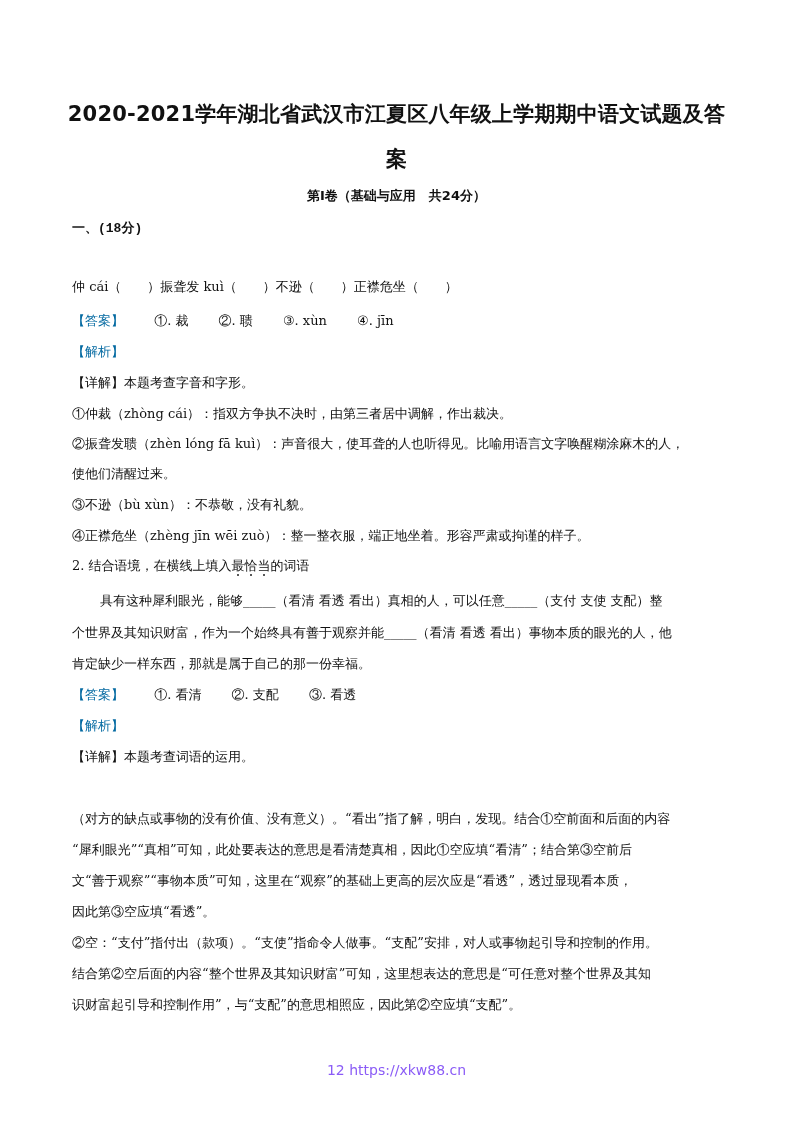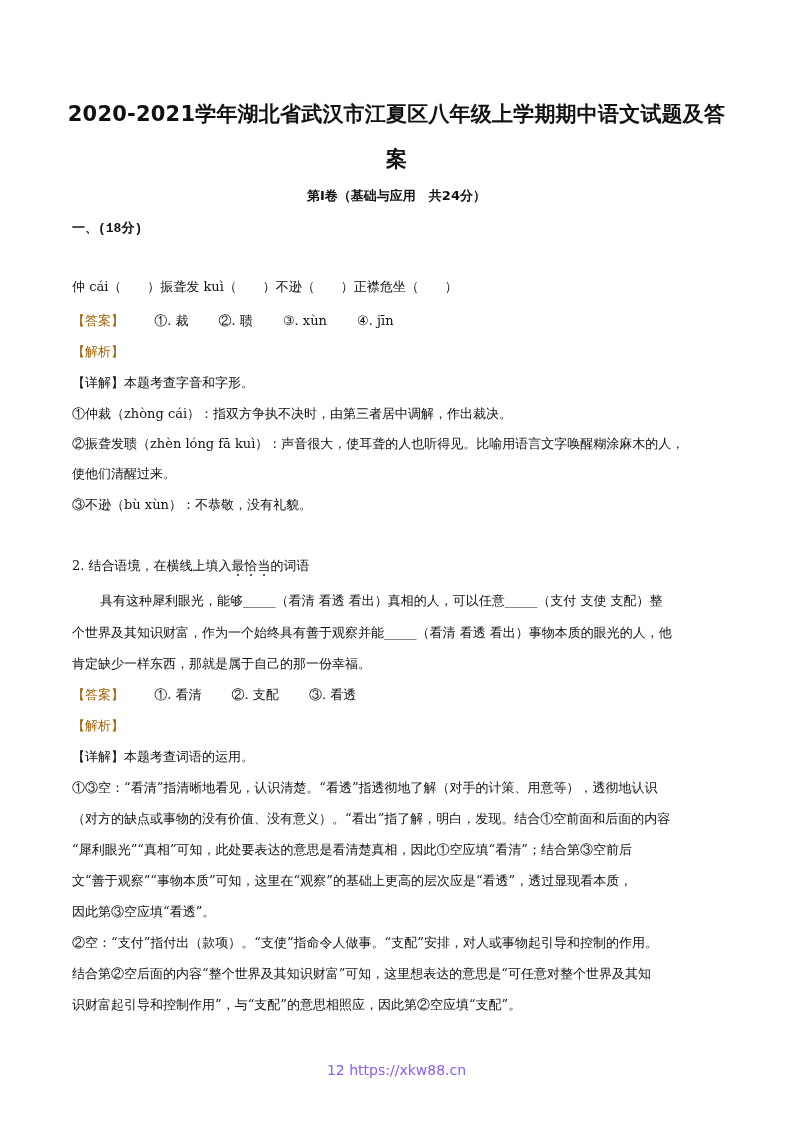--- a/index.html
+++ b/index.html
@@ -17,21 +17,21 @@
     .subtitle {
       position: absolute; left: 60px; width: 673px; text-align: center;
       font-family: "DejaVu Sans", "Liberation Sans", sans-serif;
       font-weight: bold; font-size: 13px;
     }
     .line {
       position: absolute; left: 72px; width: 660px;
       font-size: 13px; line-height: 18px; white-space: nowrap;
     }
     .bold { font-weight: bold; font-family: Liberation Mono, monospace; }
-    .blue { color: #a16207; }
+    .blue { color: #0369a1; }
     .indent { left: 100px; }
     .ans-item { display: inline-block; margin-left: 26px; }
     .ans-item:first-of-type { margin-left: 30px; }
     .dot { position: relative; }
     .dot::after {
       content: ""; position: absolute; left: 50%; bottom: -3px;
       width: 2px; height: 2px; background: #222; border-radius: 50%;
       transform: translateX(-50%);
     }
     .footer {
@@ -58,36 +58,36 @@
     <span class="ans-item">②. 聩</span>
     <span class="ans-item">③. xùn</span>
     <span class="ans-item">④. jīn</span>
   </div>
   <div class="line blue" style="top:343px;">【解析】</div>
   <div class="line" style="top:374px;">【详解】本题考查字音和字形。</div>
   <div class="line" style="top:405px;">①仲裁（zhòng cái）：指双方争执不决时，由第三者居中调解，作出裁决。</div>
   <div class="line" style="top:435px;">②振聋发聩（zhèn lóng fā kuì）：声音很大，使耳聋的人也听得见。比喻用语言文字唤醒糊涂麻木的人，</div>
   <div class="line" style="top:465px;">使他们清醒过来。</div>
   <div class="line" style="top:496px;">③不逊（bù xùn）：不恭敬，没有礼貌。</div>
+  <div class="line" style="top:527px;">④正襟危坐（zhèng jīn wēi zuò）：整一整衣服，端正地坐着。形容严肃或拘谨的样子。</div>
 
   <div class="line" style="top:557px;">
     <span>2. 结合语境，在横线上填入</span><span class="dot">最</span><span class="dot">恰</span><span class="dot">当</span><span>的词语</span>
   </div>
   <div class="line indent" style="top:592px;">具有这种犀利眼光，能够_____（看清 看透 看出）真相的人，可以任意_____（支付 支使 支配）整</div>
   <div class="line" style="top:624px;">个世界及其知识财富，作为一个始终具有善于观察并能_____（看清 看透 看出）事物本质的眼光的人，他</div>
   <div class="line" style="top:655px;">肯定缺少一样东西，那就是属于自己的那一份幸福。</div>
   <div class="line" style="top:686px;">
     <span class="blue">【答案】</span>
     <span class="ans-item">①. 看清</span>
     <span class="ans-item">②. 支配</span>
     <span class="ans-item">③. 看透</span>
   </div>
   <div class="line blue" style="top:717px;">【解析】</div>
   <div class="line" style="top:748px;">【详解】本题考查词语的运用。</div>
-  <div class="line" style="top:779px;">①③空：“看清”指清晰地看见，认识清楚。“看透”指透彻地了解（对手的计策、用意等），透彻地认识</div>
   <div class="line" style="top:810px;">（对方的缺点或事物的没有价值、没有意义）。“看出”指了解，明白，发现。结合①空前面和后面的内容</div>
   <div class="line" style="top:841px;">“犀利眼光”“真相”可知，此处要表达的意思是看清楚真相，因此①空应填“看清”；结合第③空前后</div>
   <div class="line" style="top:872px;">文“善于观察”“事物本质”可知，这里在“观察”的基础上更高的层次应是“看透”，透过显现看本质，</div>
   <div class="line" style="top:903px;">因此第③空应填“看透”。</div>
   <div class="line" style="top:934px;">②空：“支付”指付出（款项）。“支使”指命令人做事。“支配”安排，对人或事物起引导和控制的作用。</div>
   <div class="line" style="top:965px;">结合第②空后面的内容“整个世界及其知识财富”可知，这里想表达的意思是“可任意对整个世界及其知</div>
   <div class="line" style="top:996px;">识财富起引导和控制作用”，与“支配”的意思相照应，因此第②空应填“支配”。</div>
 
   <div class="footer">
     <span>12</span>

